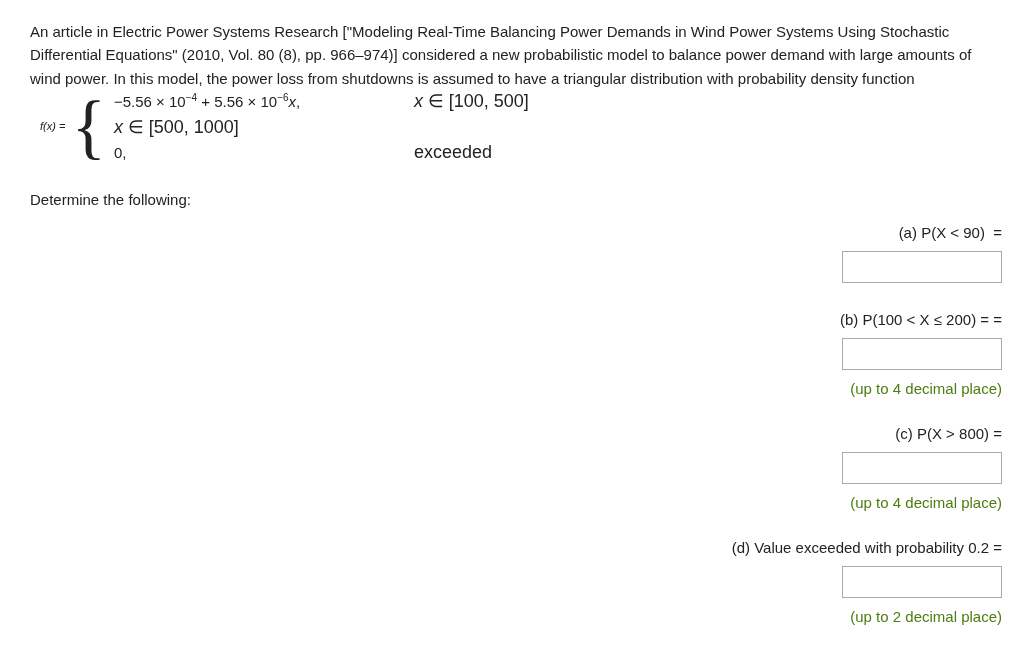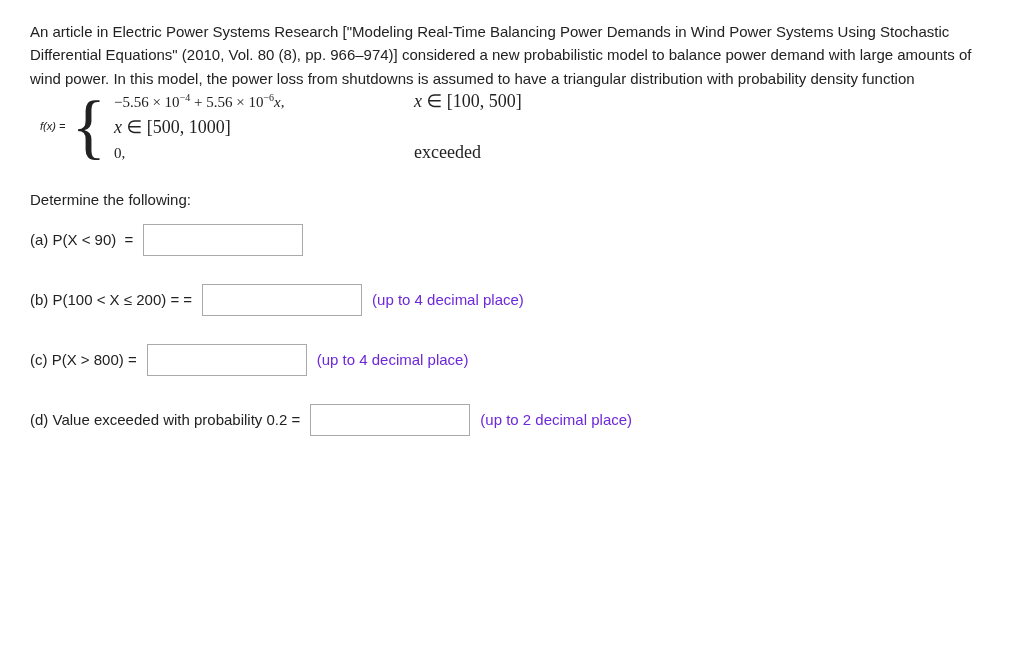--- a/index.html
+++ b/index.html
@@ -50,21 +50,20 @@
       display: flex;
       flex-direction: column;
       gap: 4px;
       margin-right: 30px;
     }
 
     .case-row {
       display: flex;
       align-items: baseline;
       gap: 30px;
-      font-family: Liberation Serif, serif;
     }
 
     .case-formula {
       font-size: 15px;
       white-space: nowrap;
       min-width: 270px;
     }
 
     .case-condition {
       font-size: 18px;
@@ -77,42 +76,43 @@
       line-height: 0;
     }
 
     .determine-label {
       font-size: 15px;
       margin-bottom: 16px;
     }
 
     .question-row {
       display: flex;
-      align-items: center;
+      align-items: flex-end;
       margin-bottom: 28px;
       gap: 10px;
+      flex-direction: column;
     }
 
     .question-label {
       font-size: 15px;
       white-space: nowrap;
     }
 
     .answer-input {
       border: 1px solid #aaa;
       height: 32px;
       width: 160px;
       outline: none;
       padding: 0 6px;
       font-size: 14px;
     }
 
     .hint-text {
       font-size: 15px;
-      color: #6d28d9;
+      color: #4d7c0f;
       white-space: nowrap;
     }
   </style>
 </head>
 <body>
 
 <p class="intro-text">An article in Electric Power Systems Research ["Modeling Real-Time Balancing Power Demands in Wind Power Systems Using Stochastic Differential Equations" (2010, Vol. 80 (8), pp. 966–974)] considered a new probabilistic model to balance power demand with large amounts of wind power. In this model, the power loss from shutdowns is assumed to have a triangular distribution with probability density function</p>
 
 <div class="piecewise-container">
   <span class="fx-label"><i>f</i>(<i>x</i>) =</span>

